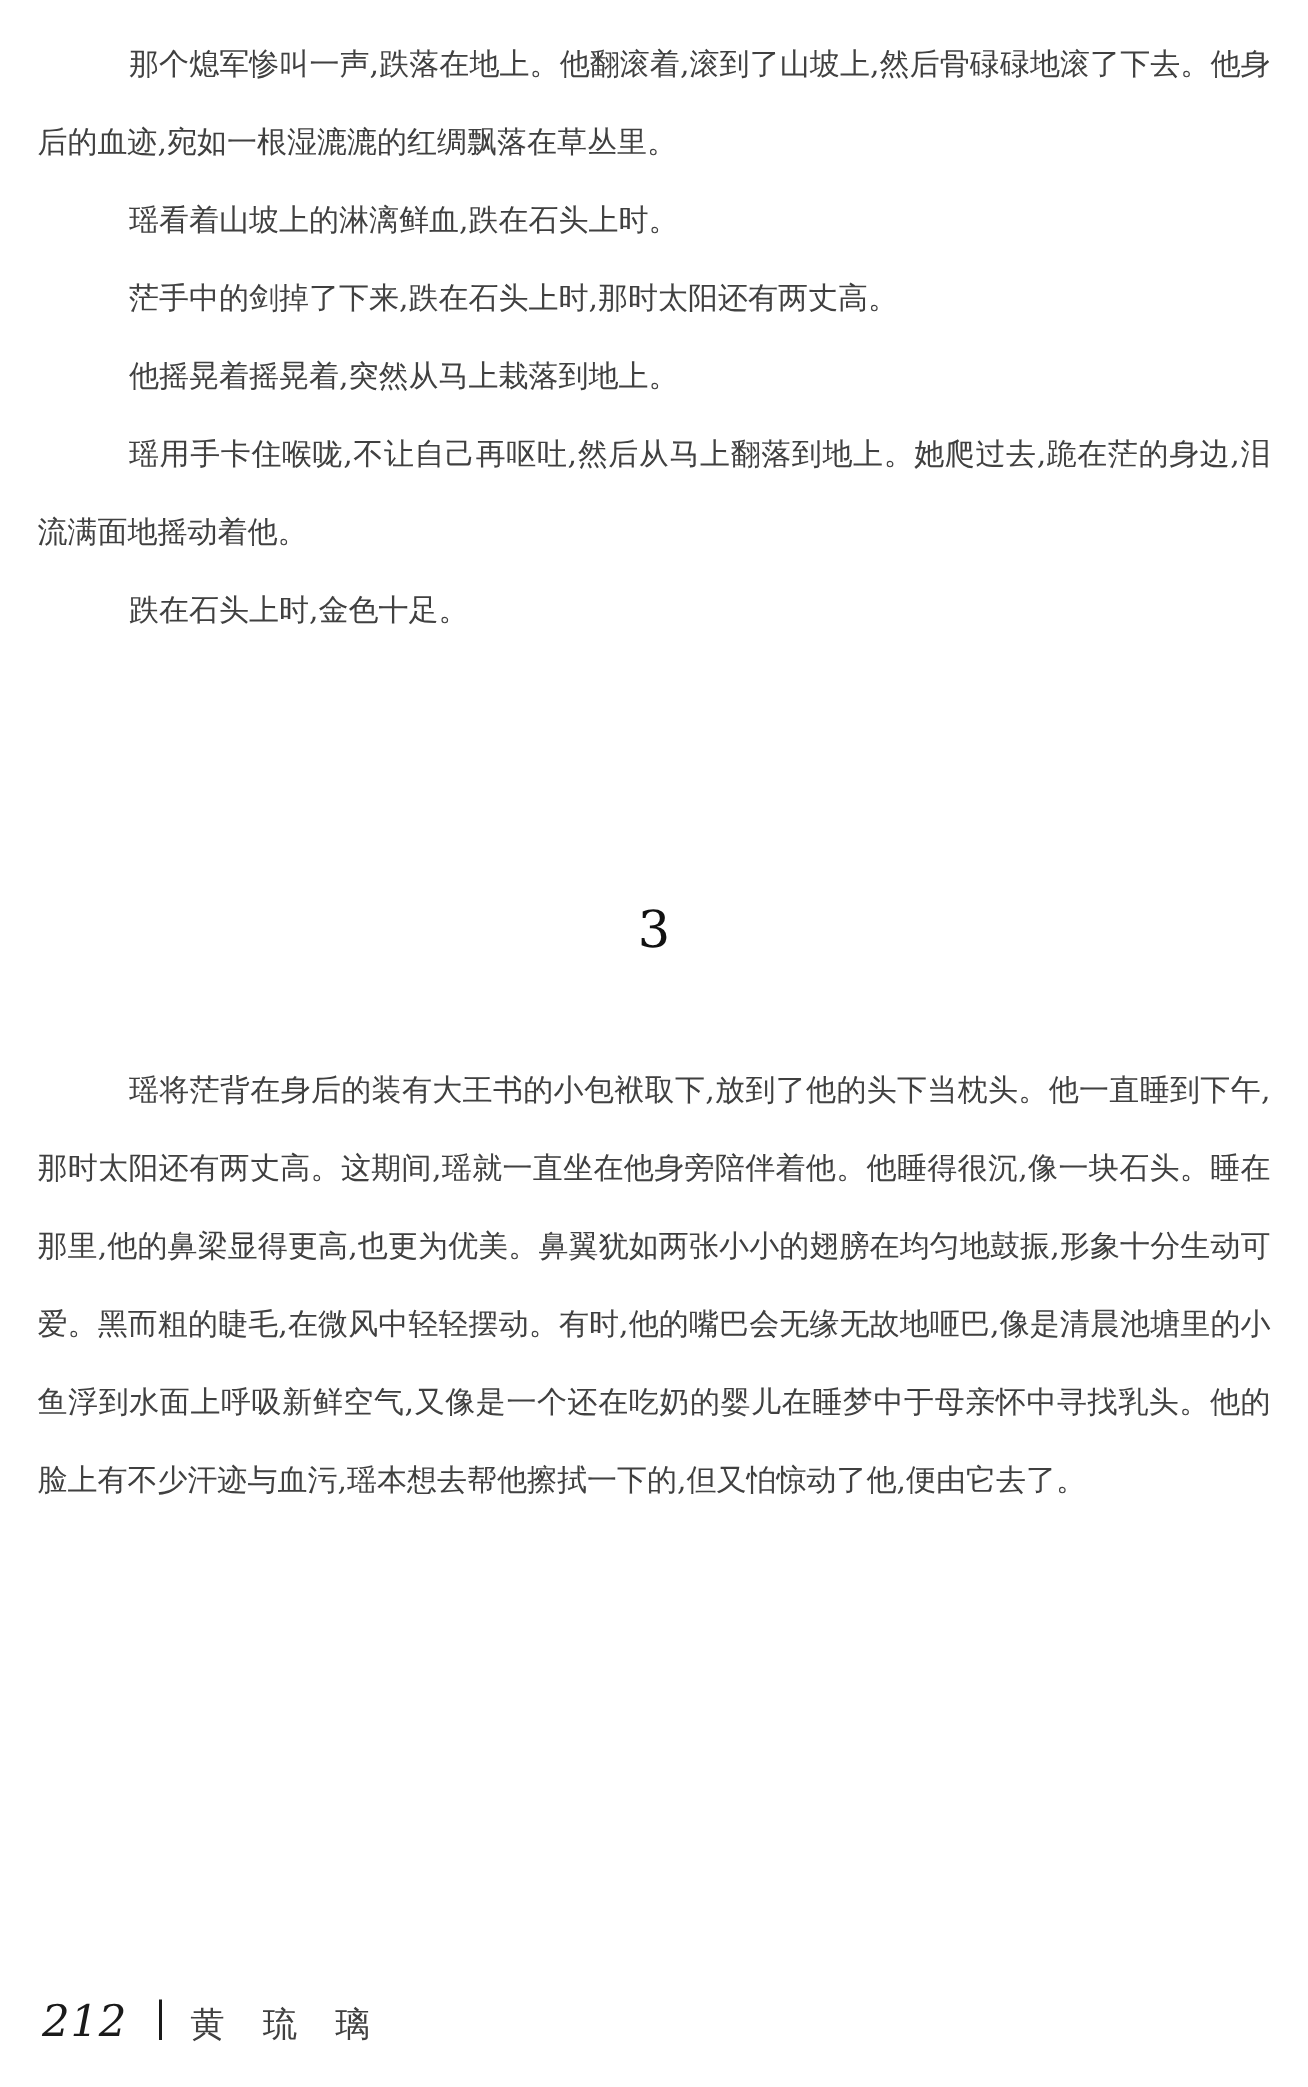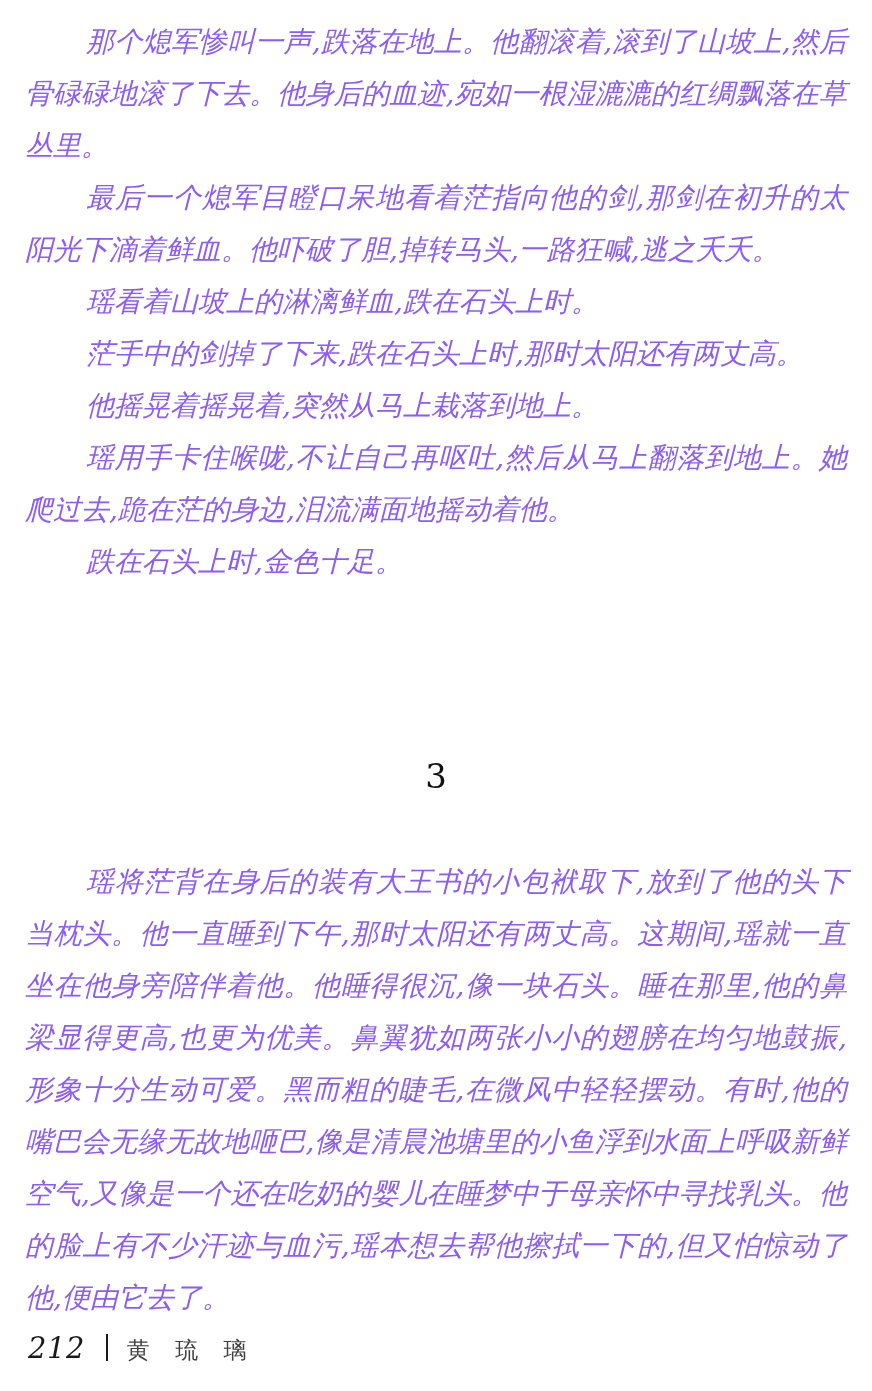--- a/index.html
+++ b/index.html
@@ -27,30 +27,29 @@
 
   .text-column {
     position: absolute;
     left: 25px;
     top: 16px;
     width: 822px;
   }
 
   .para {
     margin: 0;
-    font-size: 28px;
+    font-size: 20px;
     line-height: 52px;
     text-align: justify;
     text-justify: inter-character;
     text-align-last: left;
     letter-spacing: 0px;
     font-family: "DejaVu Serif", "Liberation Serif", serif;
-    color: #8b5cf6;
+    color: #404040;
     word-break: break-all;
-    font-style: italic;
   }
 
   .para.indent {
     text-indent: 61px;
   }
 
   .section-number {
     font-size: 34px;
     line-height: 44px;
     text-align: center;
@@ -104,21 +103,20 @@
   }
 </style>
 </head>
 <body>
 
 <div class="page">
 
   <div class="text-column">
 
     <p class="para indent">那个熄军惨叫一声,跌落在地上。他翻滚着,滚到了山坡上,然后骨碌碌地滚了下去。他身后的血迹,宛如一根湿漉漉的红绸飘落在草丛里。</p>
-    <p class="para indent">最后一个熄军目瞪口呆地看着茫指向他的剑,那剑在初升的太阳光下滴着鲜血。他吓破了胆,掉转马头,一路狂喊,逃之夭夭。</p>
     <p class="para indent">瑶看着山坡上的淋漓鲜血,跌在石头上时。</p>
     <p class="para indent">茫手中的剑掉了下来,跌在石头上时,那时太阳还有两丈高。</p>
     <p class="para indent">他摇晃着摇晃着,突然从马上栽落到地上。</p>
     <p class="para indent">瑶用手卡住喉咙,不让自己再呕吐,然后从马上翻落到地上。她爬过去,跪在茫的身边,泪流满面地摇动着他。</p>
     <p class="para indent">跌在石头上时,金色十足。</p>
 
     <div class="gap-before-section"></div>
 
     <div class="section-number">3</div>
 

